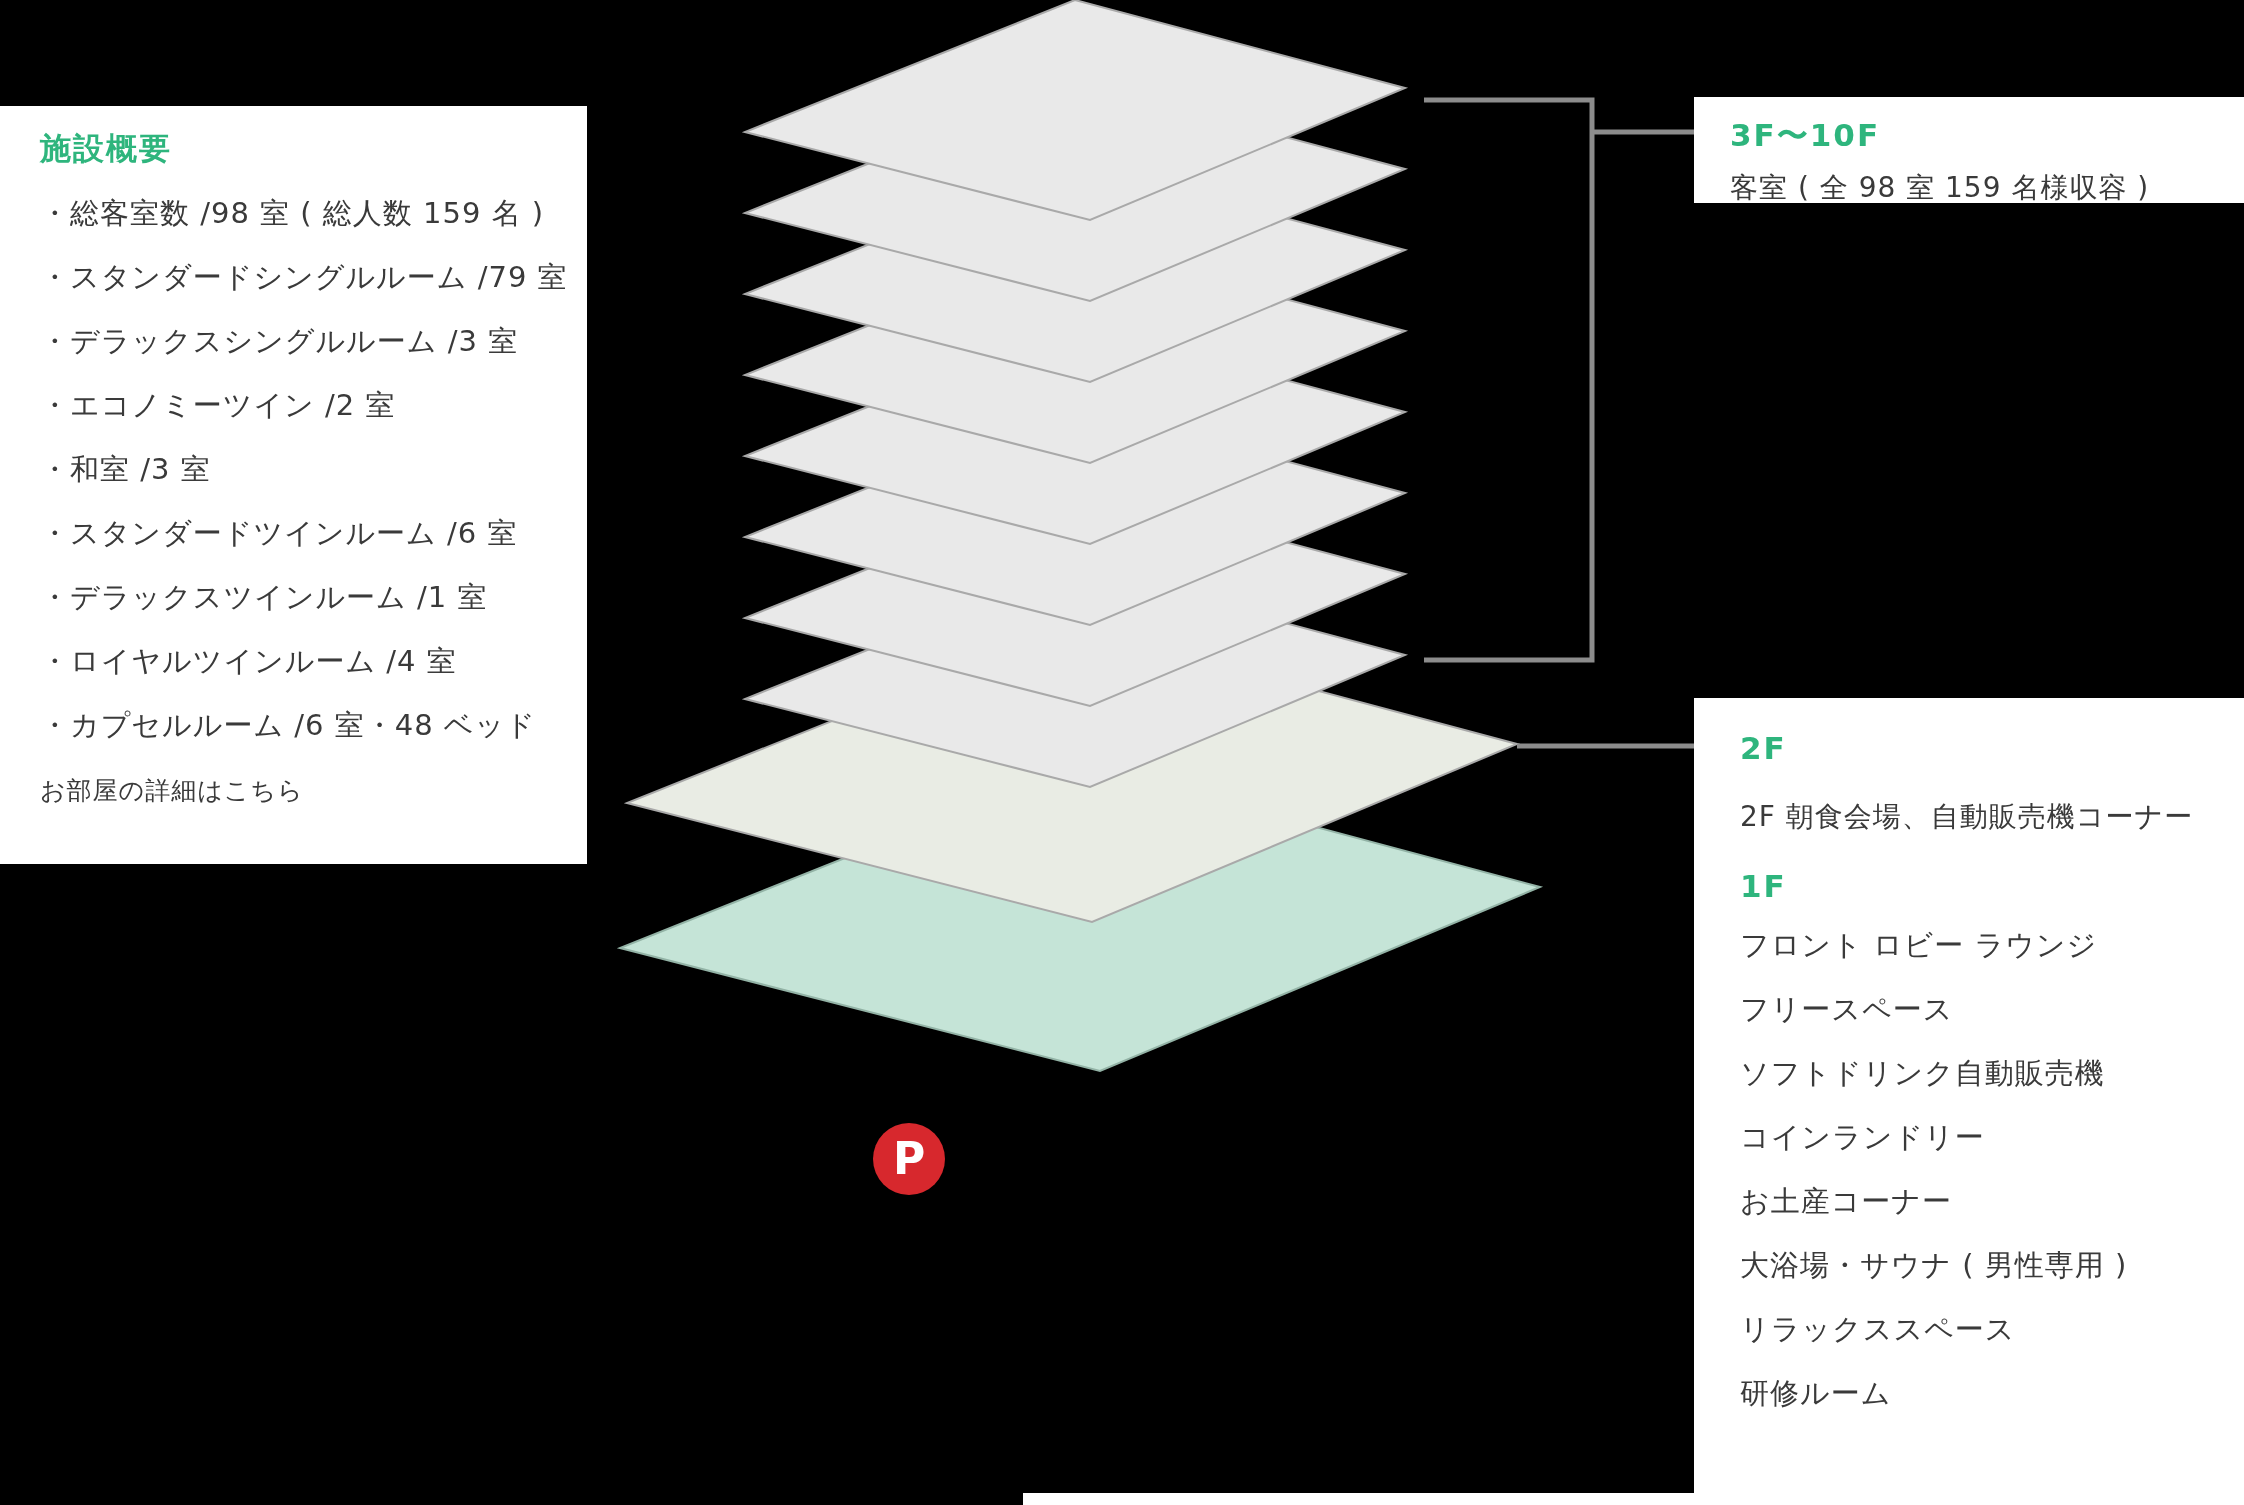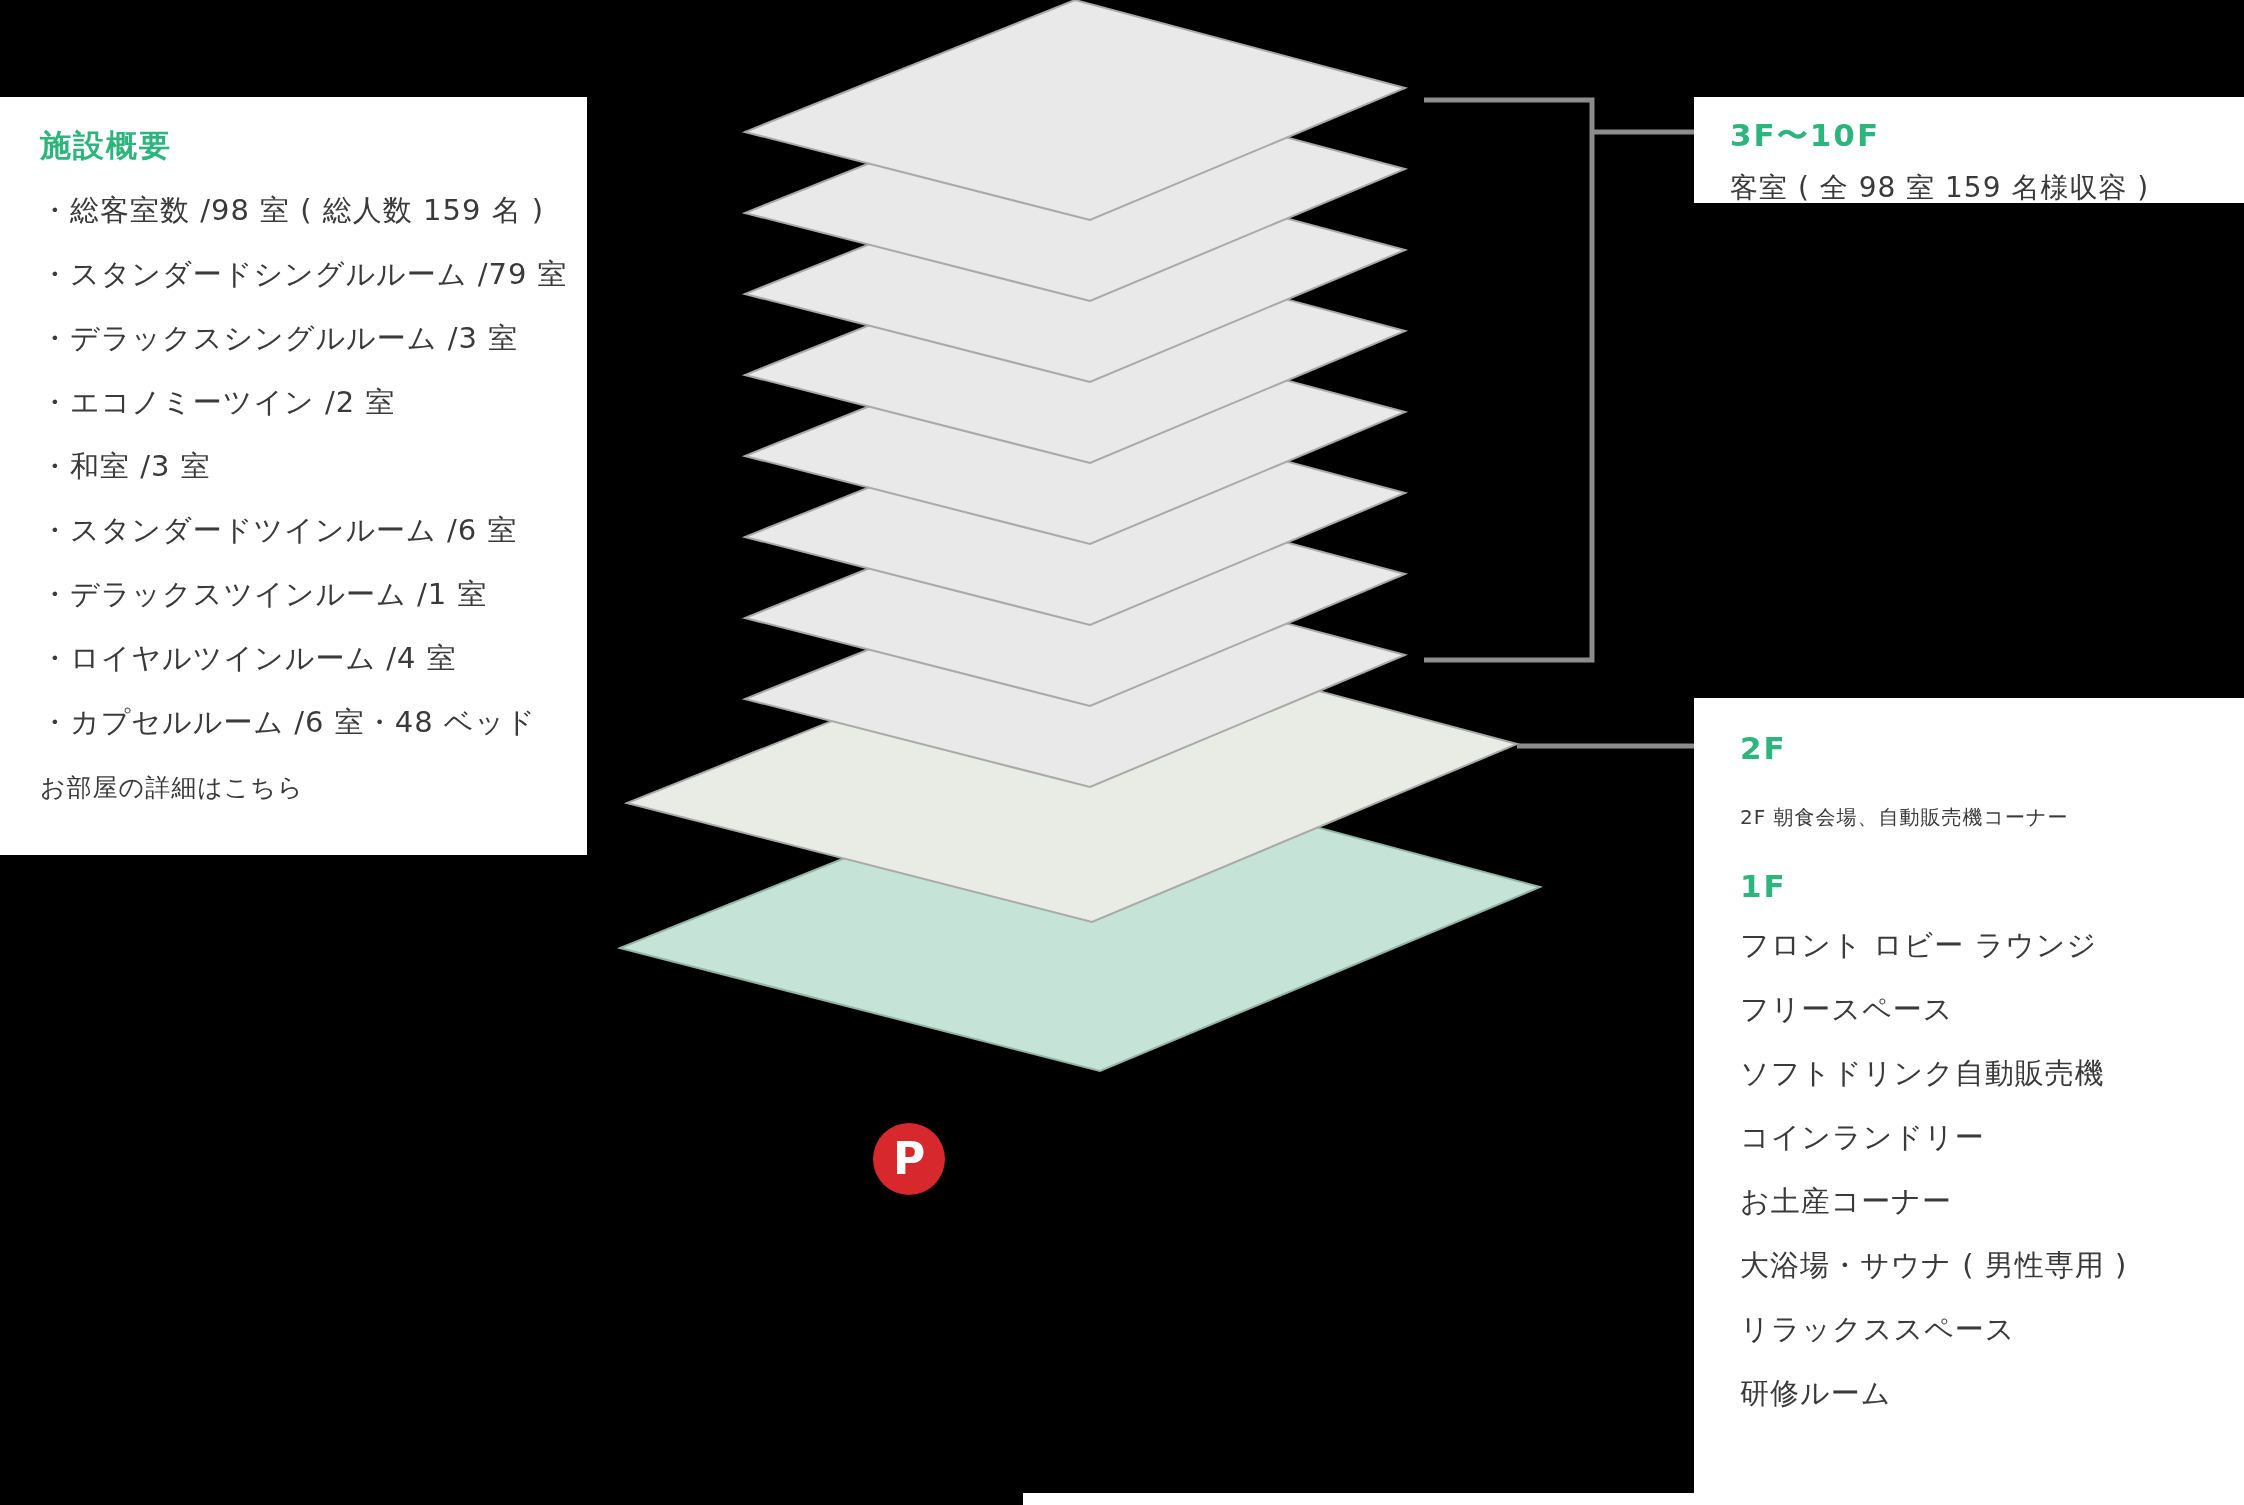--- a/index.html
+++ b/index.html
@@ -15,21 +15,21 @@
   .stack-svg{position:absolute;left:0;top:0;width:2244px;height:1505px;}
   .plate{stroke:#a9a9a9;stroke-width:2;}
   .plate-low{stroke:#93b3a6;stroke-width:2;}
   .line{stroke:#8c8c8c;stroke-width:5;fill:none;}
 
   .panel{
     position:absolute;
     background:#ffffff;
     box-sizing:border-box;
   }
-  .panel-overview{left:0;top:97px;width:587px;height:758px;padding:26px 40px 0 40px;}
+  .panel-overview{left:0;top:106px;width:587px;height:758px;padding:20px 40px 0 40px;}
   .panel-upper{left:1694px;top:97px;width:550px;height:106px;padding:16px 0 0 36px;}
   .panel-lower{left:1694px;top:698px;width:550px;height:807px;padding:28px 0 0 46px;}
 
   .green-head{
     margin:0;
     font-size:31px;
     font-weight:bold;
     color:#2eb57d;
     line-height:44px;
     letter-spacing:2px;
@@ -59,21 +59,21 @@
     font-size:28px;
     color:#3a3a3a;
     letter-spacing:1px;
     line-height:34px;
     white-space:nowrap;
   }
   .floor-line{
     margin:0;
     height:62px;
     display:flex;align-items:center;
-    font-size:20px;
+    font-size:28px;
     color:#3a3a3a;
     letter-spacing:1px;
     white-space:nowrap;
   }
   .head-2f{margin-bottom:16px;}
   .head-1f{margin-top:16px;margin-bottom:6px;}
 
   .bottom-strip{
     position:absolute;
     left:1023px;top:1493px;width:671px;height:12px;

